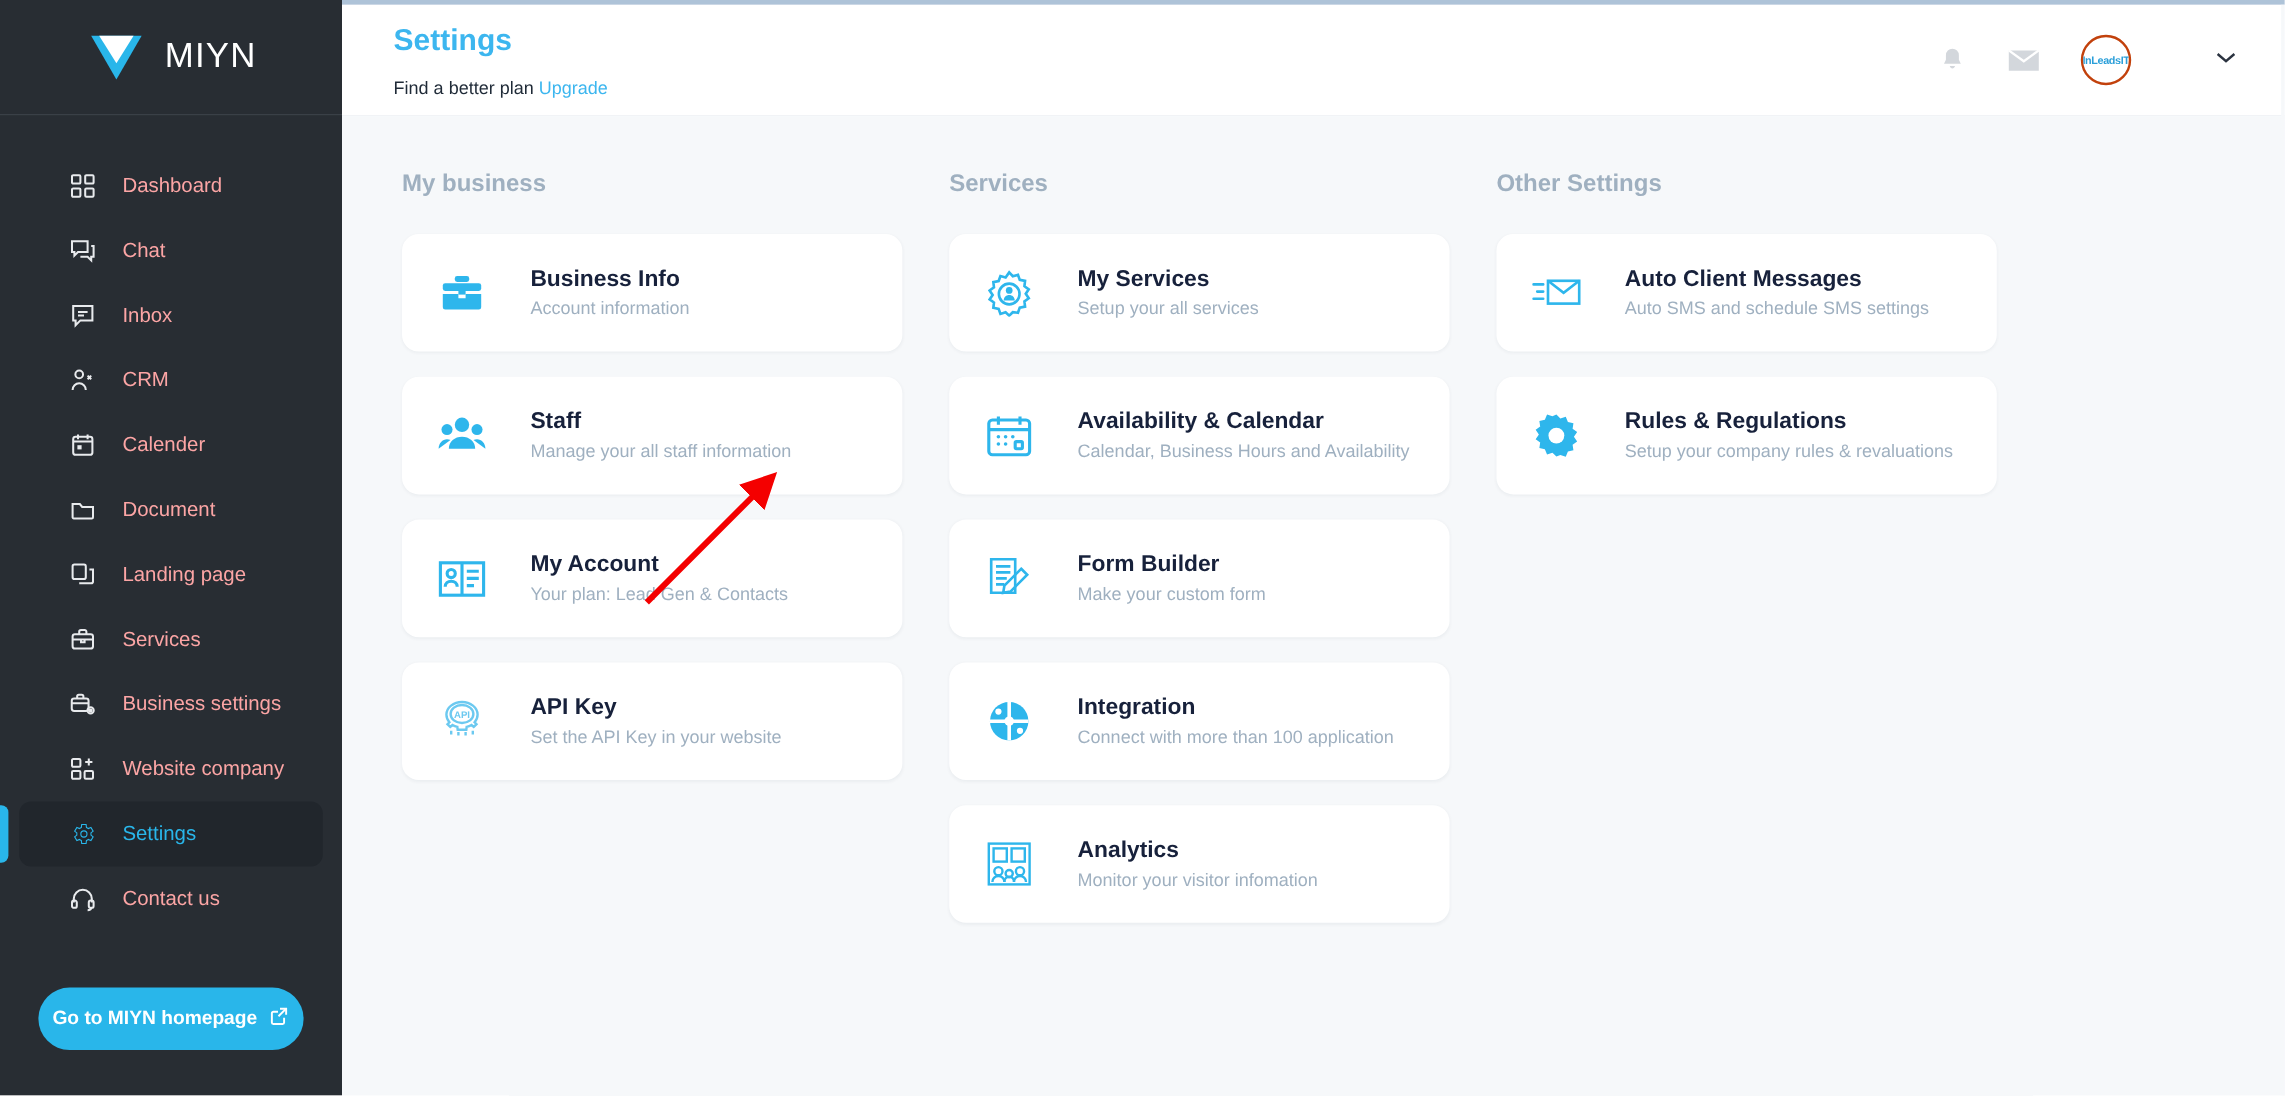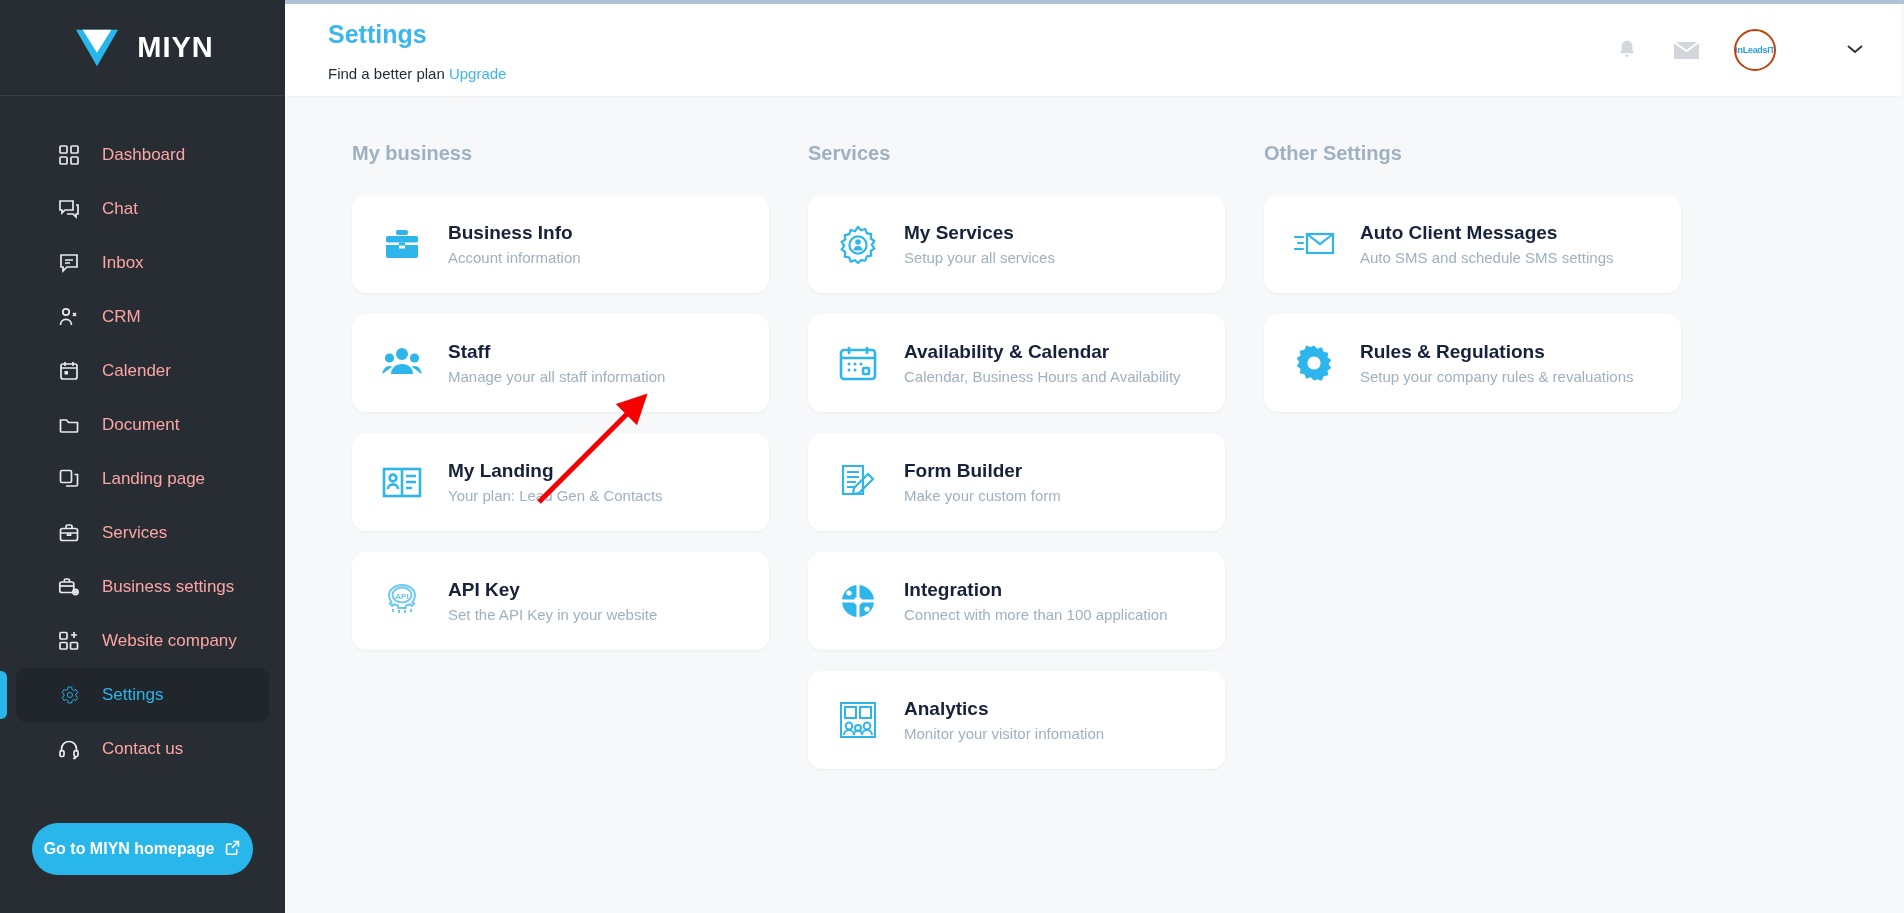--- a/index.html
+++ b/index.html
@@ -28,21 +28,21 @@
   }
   .brand {
     height: 96px; flex: 0 0 96px;
     display: flex; align-items: center; justify-content: center;
     gap: 14px;
     background: #282d33;
     border-bottom: 1px solid #3a4047;
   }
   .brand-logo { width: 52px; height: 44px; display:block; }
   .brand-name {
-    color: #ffffff; font-size: 29px; font-weight: 700;
+    color: #ffffff; font-size: 29px; font-weight: 400;
     letter-spacing: 1px;
   }
   .nav { flex: 1 1 auto; padding-top: 32px; position: relative; }
   .nav-item {
     position: relative;
     display: flex; align-items: center;
     height: 54px;
     margin: 0 16px;
     padding-left: 40px;
     border-radius: 10px;
@@ -111,37 +111,38 @@
 
   
   .main {
     position: absolute; top: 97px; left: 285px;
     width: 1619px; height: 816px;
     background: #f6f8fa;
     overflow: hidden;
   }
   .columns {
     display: flex;
-    padding: 45px 0 0 67px;
+    padding: 45px 0 0 50px;
     gap: 39px;
   }
   .column { width: 417px; flex: 0 0 417px; }
   .col-title {
     font-size: 20px; font-weight: 700;
     color: #9fb0c0; margin-bottom: 30px;
   }
   .card {
     background: #ffffff;
     border-radius: 14px;
     box-shadow: 0 1px 3px rgba(25,40,60,0.05);
     display: flex; align-items: center;
     padding: 22px 18px 22px 28px;
     min-height: 98px;
     margin-bottom: 21px;
     cursor: pointer;
+    gap: 11px;
   }
   .card-ico {
     width: 44px; height: 44px; flex: 0 0 44px;
     margin-right: 24px;
     display: flex; align-items: center; justify-content: center;
   }
   .card-ico svg { display: block; }
   .card-text { min-width: 0; }
   .card-title {
     font-size: 19px; font-weight: 700; color: #17213b;
@@ -408,21 +409,21 @@
           <span class="card-ico">
             <svg width="40" height="31" viewBox="0 0 40 31" fill="none" stroke="#2eb6ec" stroke-width="2.6">
               <rect x="2" y="2" width="36" height="27"></rect>
               <path d="M20 2v27"></path>
               <circle cx="11" cy="11" r="3.4"></circle>
               <path d="M6 22c0-2.8 2.2-4.6 5-4.6s5 1.8 5 4.6"></path>
               <path d="M24 9h10M24 15h10M24 21h6"></path>
             </svg>
           </span>
           <div class="card-text">
-            <div class="card-title">My Landing</div>
+            <div class="card-title">My Account</div>
             <div class="card-desc">Your plan: Lead Gen &amp; Contacts</div>
           </div>
         </div>
 
         <div class="card">
           <span class="card-ico">
             <svg width="42" height="40" viewBox="0 0 42 40" fill="none" stroke="#6cc9f0" stroke-width="2">
               <path d="M21 4c7 0 13 4.5 13 10.5 0 2.4-.9 4.6-2.5 6.4l1.6 1.6-2.3 2.3-1.9-1.6a15 15 0 0 1-4 1.5l-.3 2.4h-7.2l-.3-2.4a15 15 0 0 1-4-1.5l-1.9 1.6-2.3-2.3 1.6-1.6A9.8 9.8 0 0 1 8 14.5C8 8.5 14 4 21 4z"></path>
               <ellipse cx="21" cy="14" rx="9.5" ry="7.5"></ellipse>
               <text x="21" y="17.5" font-size="8" font-family="Liberation Sans, sans-serif" font-weight="700" fill="#6cc9f0" stroke="none" text-anchor="middle">API</text>

